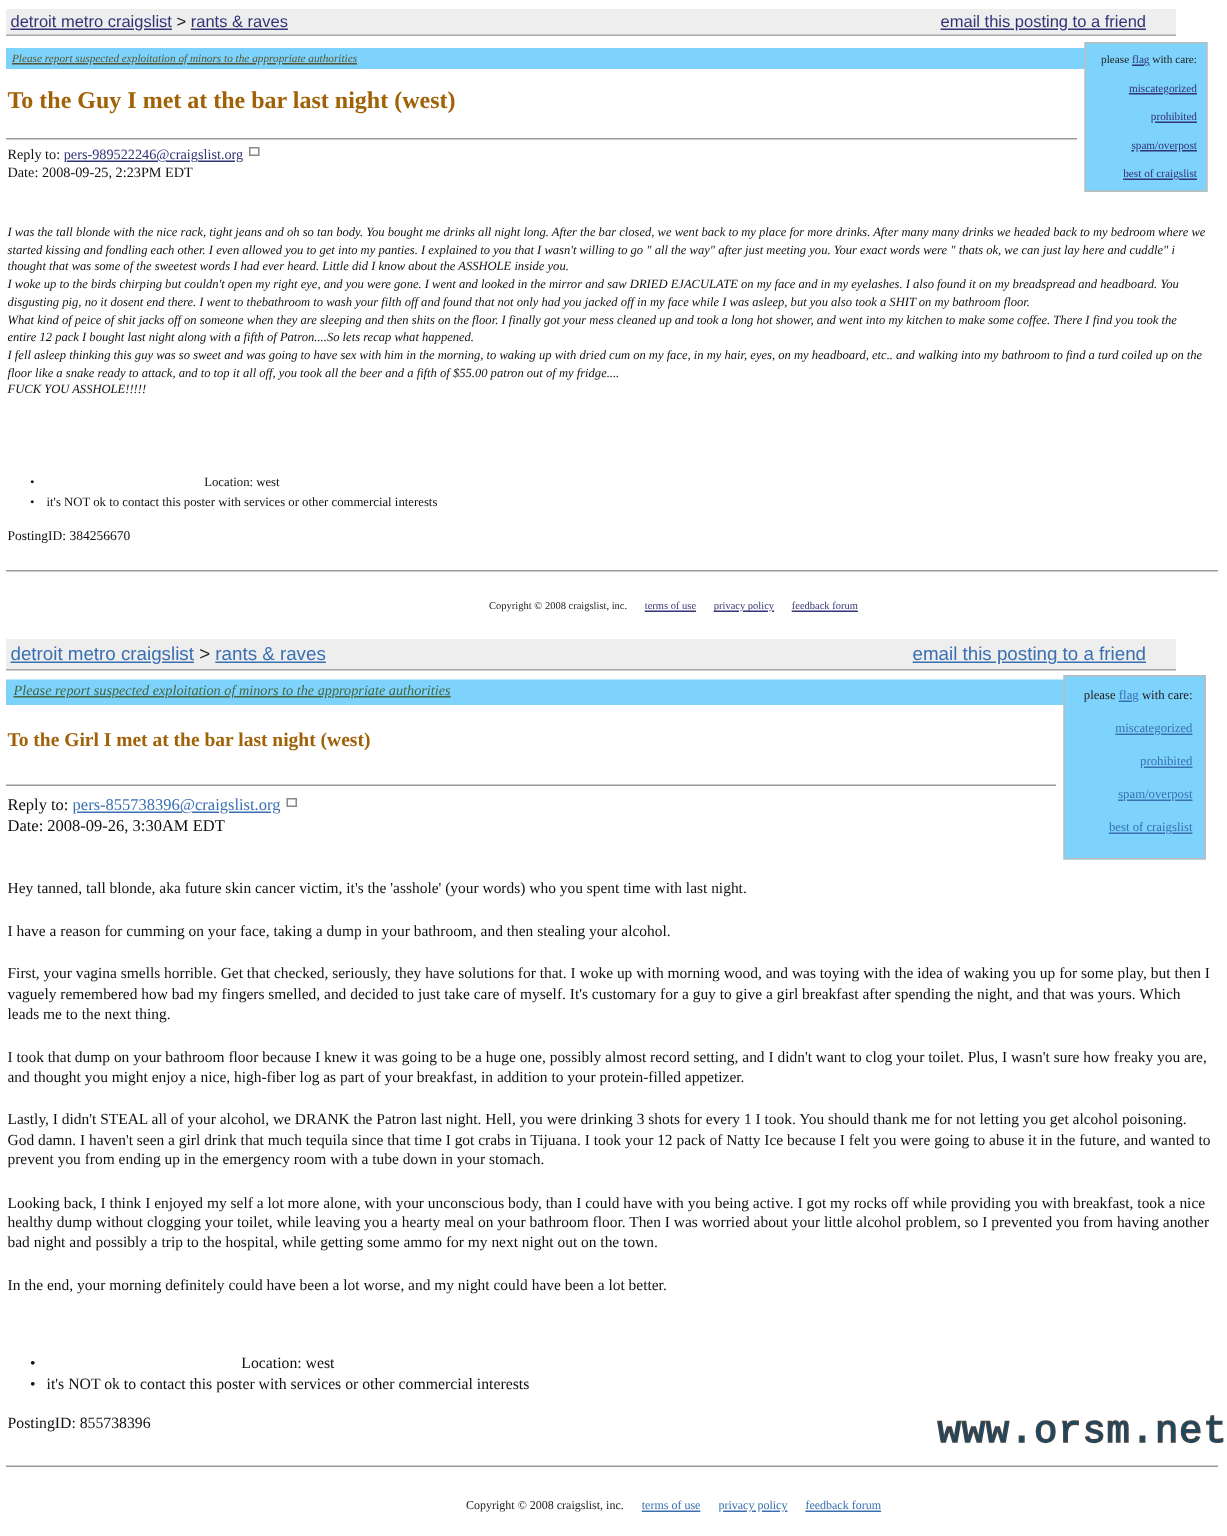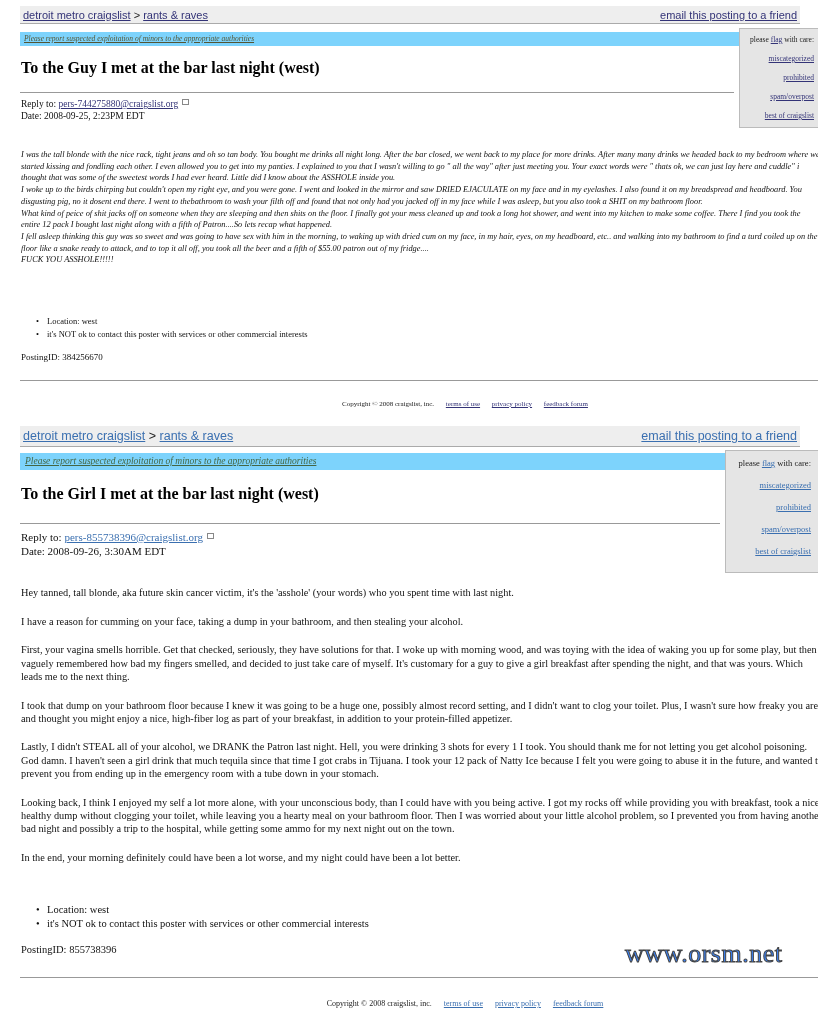--- a/index.html
+++ b/index.html
@@ -1,84 +1,84 @@
 <!DOCTYPE html>
 <html><head>
 <meta charset="utf-8">
 <style>
   html, body { margin: 0; padding: 0; background: #ffffff; }
   body { width: 818px; height: 1024px; overflow: hidden; position: relative; font-family: "Liberation Serif", serif; color: #111; }
   a { text-decoration: underline; cursor: pointer; }
 
-  .post { position: absolute; left: 16px; width: 790px; }
+  .post { position: absolute; left: 0; width: 790px; }
   .post1 { top: 0; height: 420px; }
   .post2 { top: 420px; height: 604px; }
 
   .bchead { position: absolute; left: 4px; right: 6px; background: #eeeeee; border-bottom: 1px solid #aaaaaa; font-family: "Liberation Sans", sans-serif; display: flex; justify-content: space-between; align-items: center; }
   .post1 .bchead { top: 6px; height: 17px; font-size: 11px; }
   .post2 .bchead { top: 6px; height: 20px; font-size: 12.5px; }
   .bchead .crumbs { padding-left: 3px; color: #222; }
-  .bchead .right { padding-right: 3px; }
+  .bchead .right { padding-right: 20px; }
 
   .post1 a { color: #333377; }
   .post2 a { color: #3a6fb0; }
 
   .warning { position: absolute; left: 4px; right: 6px; background: #7dd3fc; font-style: italic; }
   .post1 .warning { top: 32px; height: 14px; font-size: 7.5px; line-height: 14px; padding-left: 4px; }
   .post2 .warning { top: 33px; height: 17px; font-size: 9.5px; line-height: 17px; padding-left: 5px; }
   .warning a { color: #446644 !important; }
   .post1 .warning a { color: #555533 !important; }
 
-  .flagbox { position: absolute; background: #e5e5e5; border: 1px solid #bbbbbb; text-align: right; font-size: 7.5px; }
+  .flagbox { position: absolute; background: #7dd3fc; border: 1px solid #bbbbbb; text-align: right; font-size: 7.5px; }
   .post1 .flagbox { top: 28px; left: 723px; width: 82px; height: 100px; padding: 0 6px 0 0; box-sizing: border-box; }
   .post2 .flagbox { top: 30px; left: 709px; width: 95px; height: 123px; padding: 0 8px 0 0; box-sizing: border-box; font-size: 8.5px; }
   .flagbox .ftitle { margin-top: 6px; color: #222; }
   .post2 .flagbox .ftitle { margin-top: 7px; }
   .flagbox .fitem { display: block; }
   .post1 .flagbox .fitem { margin-top: 10px; }
   .post2 .flagbox .fitem { margin-top: 12px; }
 
-  .title { position: absolute; font-weight: bold; margin: 0; color: #000000; }
+  .title { position: absolute; font-weight: bold; margin: 0; color: #a16207; }
   .post1 .title { top: 59px; left: 5px; font-size: 16px; }
-  .post2 .title { top: 65px; left: 5px; font-size: 16px; }
+  .post2 .title { top: 65px; left: 5px; font-size: 13px; }
 
   .hr { position: absolute; height: 0; border-top: 1px solid #999999; }
   .post1 .hr.top { top: 92px; left: 4px; width: 714px; }
   .post2 .hr.top { top: 103px; left: 4px; width: 700px; }
 
   .meta { position: absolute; left: 5px; }
   .post1 .meta { top: 98px; font-size: 9.5px; line-height: 12px; }
   .post2 .meta { top: 111px; font-size: 11px; line-height: 13.5px; }
   .meta .mailicon { display: inline-block; width: 5px; height: 4px; border: 1px solid #888; margin-left: 4px; vertical-align: 2px; }
 
   .body { position: absolute; left: 5px; }
   .post1 .body { top: 149px; width: 800px; font-size: 8.4px; line-height: 11.7px; }
   .post1 .body p { margin: 0; font-style: italic; }
   .post2 .body { top: 166px; width: 805px; font-size: 10.3px; line-height: 13.2px; }
   .post2 .body p { margin: 0 0 15.5px 0; }
 
   .blist { position: absolute; margin: 0; padding-left: 0; list-style: none; }
-  .blist li { position: relative; padding-left: 14px; }
+  .blist li { position: relative; padding-left: 14px; text-align: center; }
   .blist li::before { content: "\2022"; position: absolute; left: 3px; }
   .post1 .blist { top: 315px; left: 17px; font-size: 8.5px; line-height: 12.5px; }
   .post2 .blist { top: 483px; left: 17px; font-size: 10.5px; line-height: 14px; }
 
   .pid { position: absolute; left: 5px; }
   .post1 .pid { top: 352px; font-size: 9px; }
   .post2 .pid { top: 524px; font-size: 10.5px; }
 
   .post1 .hr.bot { top: 380px; left: 4px; width: 808px; }
   .post2 .hr.bot { top: 557px; left: 4px; width: 808px; }
 
   .footer { position: absolute; left: 0; width: 818px; text-align: center; color: #222; padding-left: 40px; }
   .post1 .footer { top: 400px; font-size: 7px; }
   .post2 .footer { top: 579px; font-size: 8px; }
   .footer a { margin-left: 10px; }
 
-  .watermark { position: absolute; top: 939px; left: 625px; font-family: Liberation Serif, serif; font-size: 26px; color: #3b82f6; -webkit-text-stroke: 1px #444; letter-spacing: 0.5px; }
+  .watermark { position: absolute; top: 939px; left: 625px; font-family: Liberation Mono, monospace; font-size: 26px; color: #0c4a6e; -webkit-text-stroke: 1px #444; letter-spacing: 0.5px; }
 </style>
 </head>
 <body>
 
 <div class="post post1">
   <div class="bchead">
     <span class="crumbs">
       <a>detroit metro craigslist</a>
       <span>&gt;</span>
       <a>rants &amp; raves</a>
@@ -101,21 +101,21 @@
     <a class="fitem">spam/overpost</a>
     <a class="fitem">best of craigslist</a>
   </div>
 
   <h2 class="title">To the Guy I met at the bar last night (west)</h2>
   <div class="hr top"></div>
 
   <div class="meta">
     <div>
       <span>Reply to:</span>
-      <a>pers-744275880@craigslist.org</a><span class="mailicon"></span>
+      <a>pers-989522246@craigslist.org</a><span class="mailicon"></span>
     </div>
     <div>
       <span>Date:</span>
       <span>2008-09-25, 2:23PM EDT</span>
     </div>
   </div>
 
   <div class="body">
     <p>I was the tall blonde with the nice rack, tight jeans and oh so tan body. You bought me drinks all night long. After the bar closed, we went back to my place for more drinks. After many many drinks we headed back to my bedroom where we started kissing and fondling each other. I even allowed you to get into my panties. I explained to you that I wasn't willing to go " all the way" after just meeting you. Your exact words were " thats ok, we can just lay here and cuddle" i thought that was some of the sweetest words I had ever heard. Little did I know about the ASSHOLE inside you.</p>
     <p>I woke up to the birds chirping but couldn't open my right eye, and you were gone. I went and looked in the mirror and saw DRIED EJACULATE on my face and in my eyelashes. I also found it on my breadspread and headboard. You disgusting pig, no it dosent end there. I went to thebathroom to wash your filth off and found that not only had you jacked off in my face while I was asleep, but you also took a SHIT on my bathroom floor.</p>

